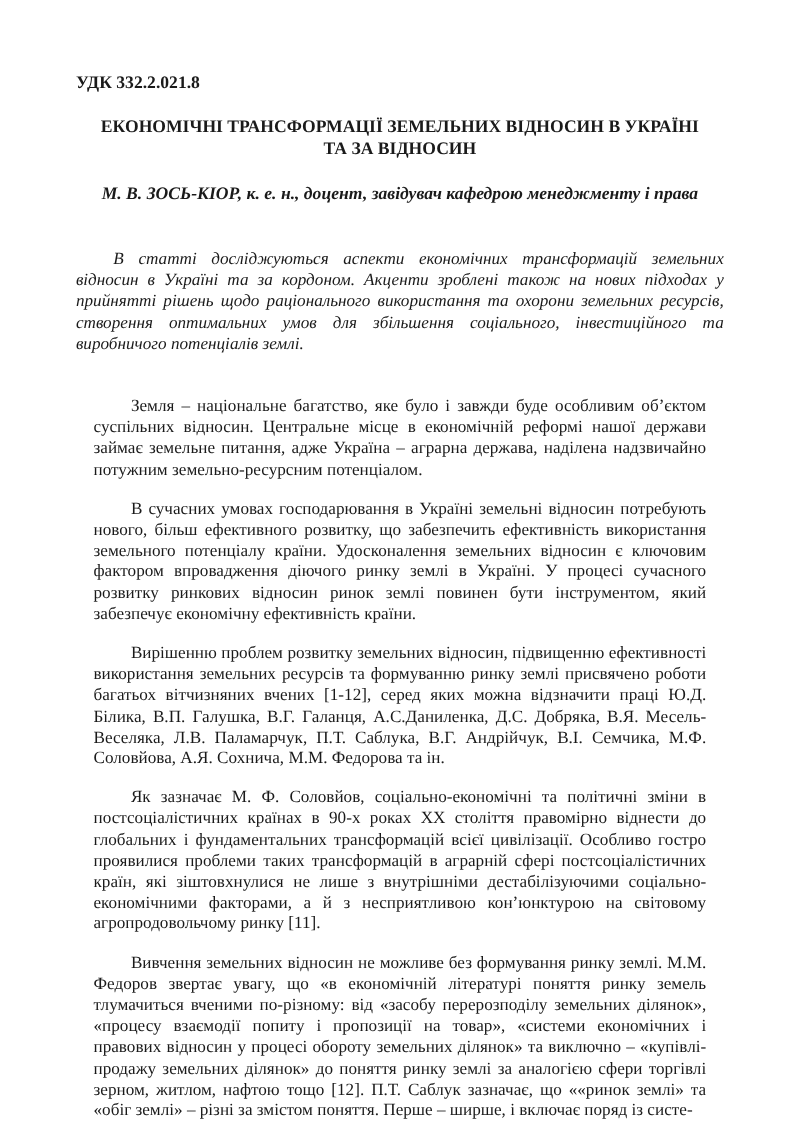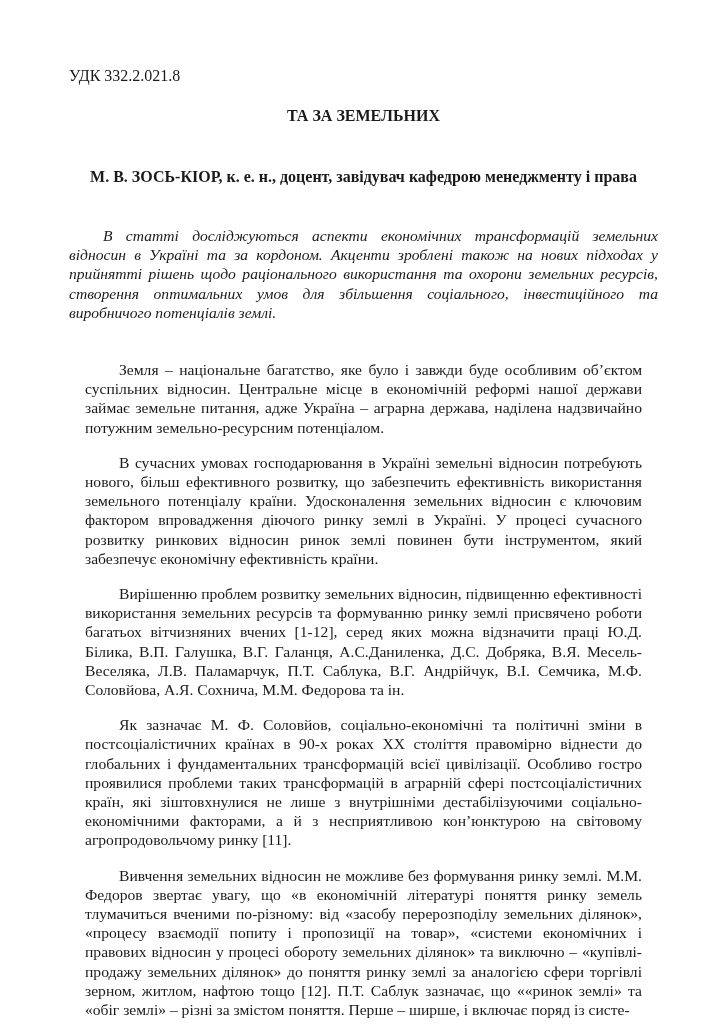--- a/index.html
+++ b/index.html
@@ -18,21 +18,21 @@
     .page {
       position: absolute;
       left: 69px;
       top: 0;
       width: 589px;
     }
     .udc {
       position: absolute;
       top: 66px;
       left: 0;
-      font-weight: normal;
+      font-weight: bold;
       font-size: 16px;
       line-height: 19px;
       margin: 0;
     }
     .title {
       position: absolute;
       top: 106px;
       left: 0;
       width: 589px;
       text-align: center;
@@ -44,20 +44,21 @@
     .authors {
       position: absolute;
       top: 167px;
       left: 0;
       width: 589px;
       text-align: center;
       font-weight: bold;
       font-size: 16px;
       line-height: 19.5px;
       margin: 0;
+      font-style: italic;
     }
     .abstract {
       position: absolute;
       top: 226px;
       left: 0;
       width: 589px;
       font-style: italic;
       font-size: 15.6px;
       line-height: 19.2px;
       text-align: justify;
@@ -79,21 +80,22 @@
     }
     .abstract { text-indent: 34px; }
   </style>
 </head>
 <body>
 
 <div class="page">
   <p class="udc">УДК 332.2.021.8</p>
 
   <div class="title">
-    <div>ТА ЗА ЗЕМЕЛЬНИХ</div>
+    <div>ЕКОНОМІЧНІ ТРАНСФОРМАЦІЇ ЗЕМЕЛЬНИХ ВІДНОСИН В УКРАЇНІ</div>
+    <div>ТА ЗА ВІДНОСИН</div>
   </div>
 
   <div class="authors">
     <div>М. В. ЗОСЬ-КІОР, к. е. н., доцент, завідувач кафедрою менеджменту і права</div>
   </div>
 
   <p class="abstract">В статті досліджуються аспекти економічних трансформацій земельних відносин в Україні та за кордоном. Акценти зроблені також на нових підходах у прийнятті рішень щодо раціонального використання та охорони земельних ресурсів, створення оптимальних умов для збільшення соціального, інвестиційного та виробничого потенціалів землі.</p>
 
   <div class="body">
     <p>Земля – національне багатство, яке було і завжди буде особливим об’єктом суспільних відносин. Центральне місце в економічній реформі нашої держави займає земельне питання, адже Україна – аграрна держава, наділена надзвичайно потужним земельно-ресурсним потенціалом.</p>

